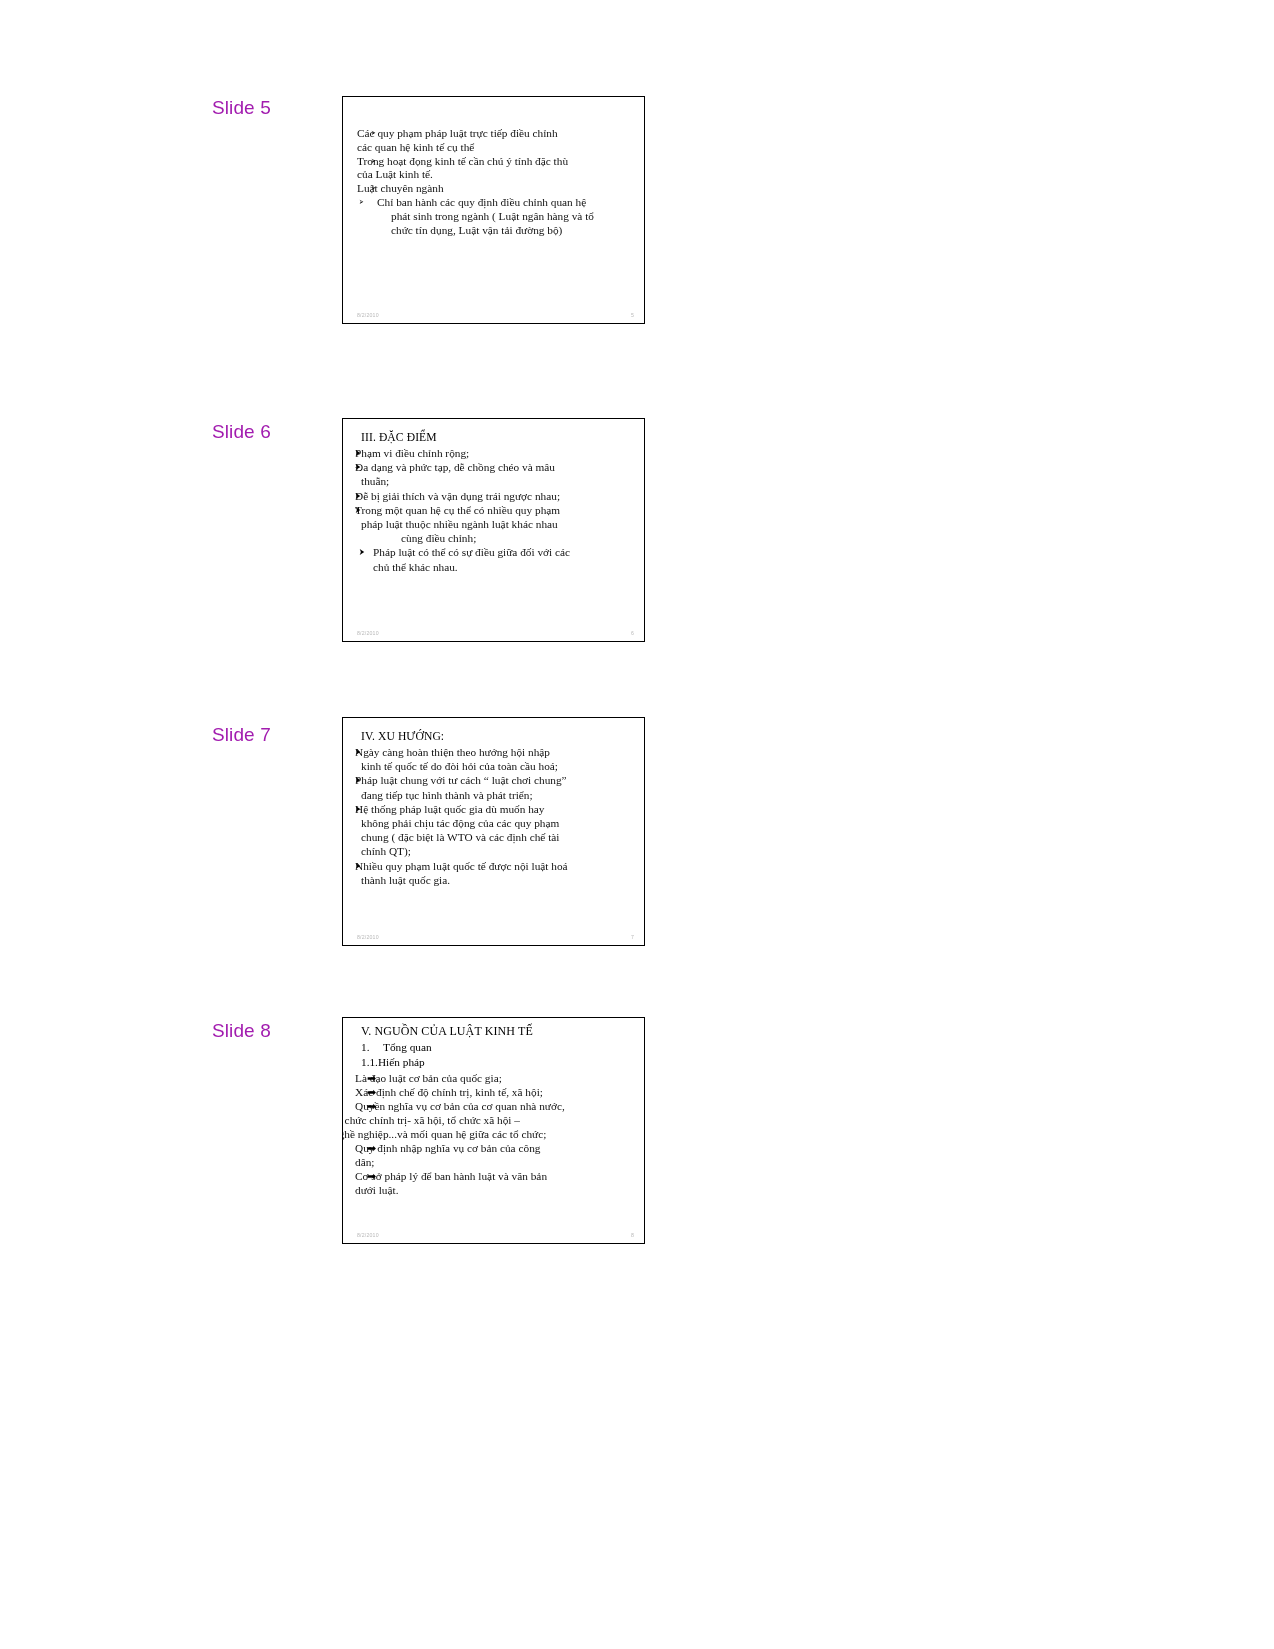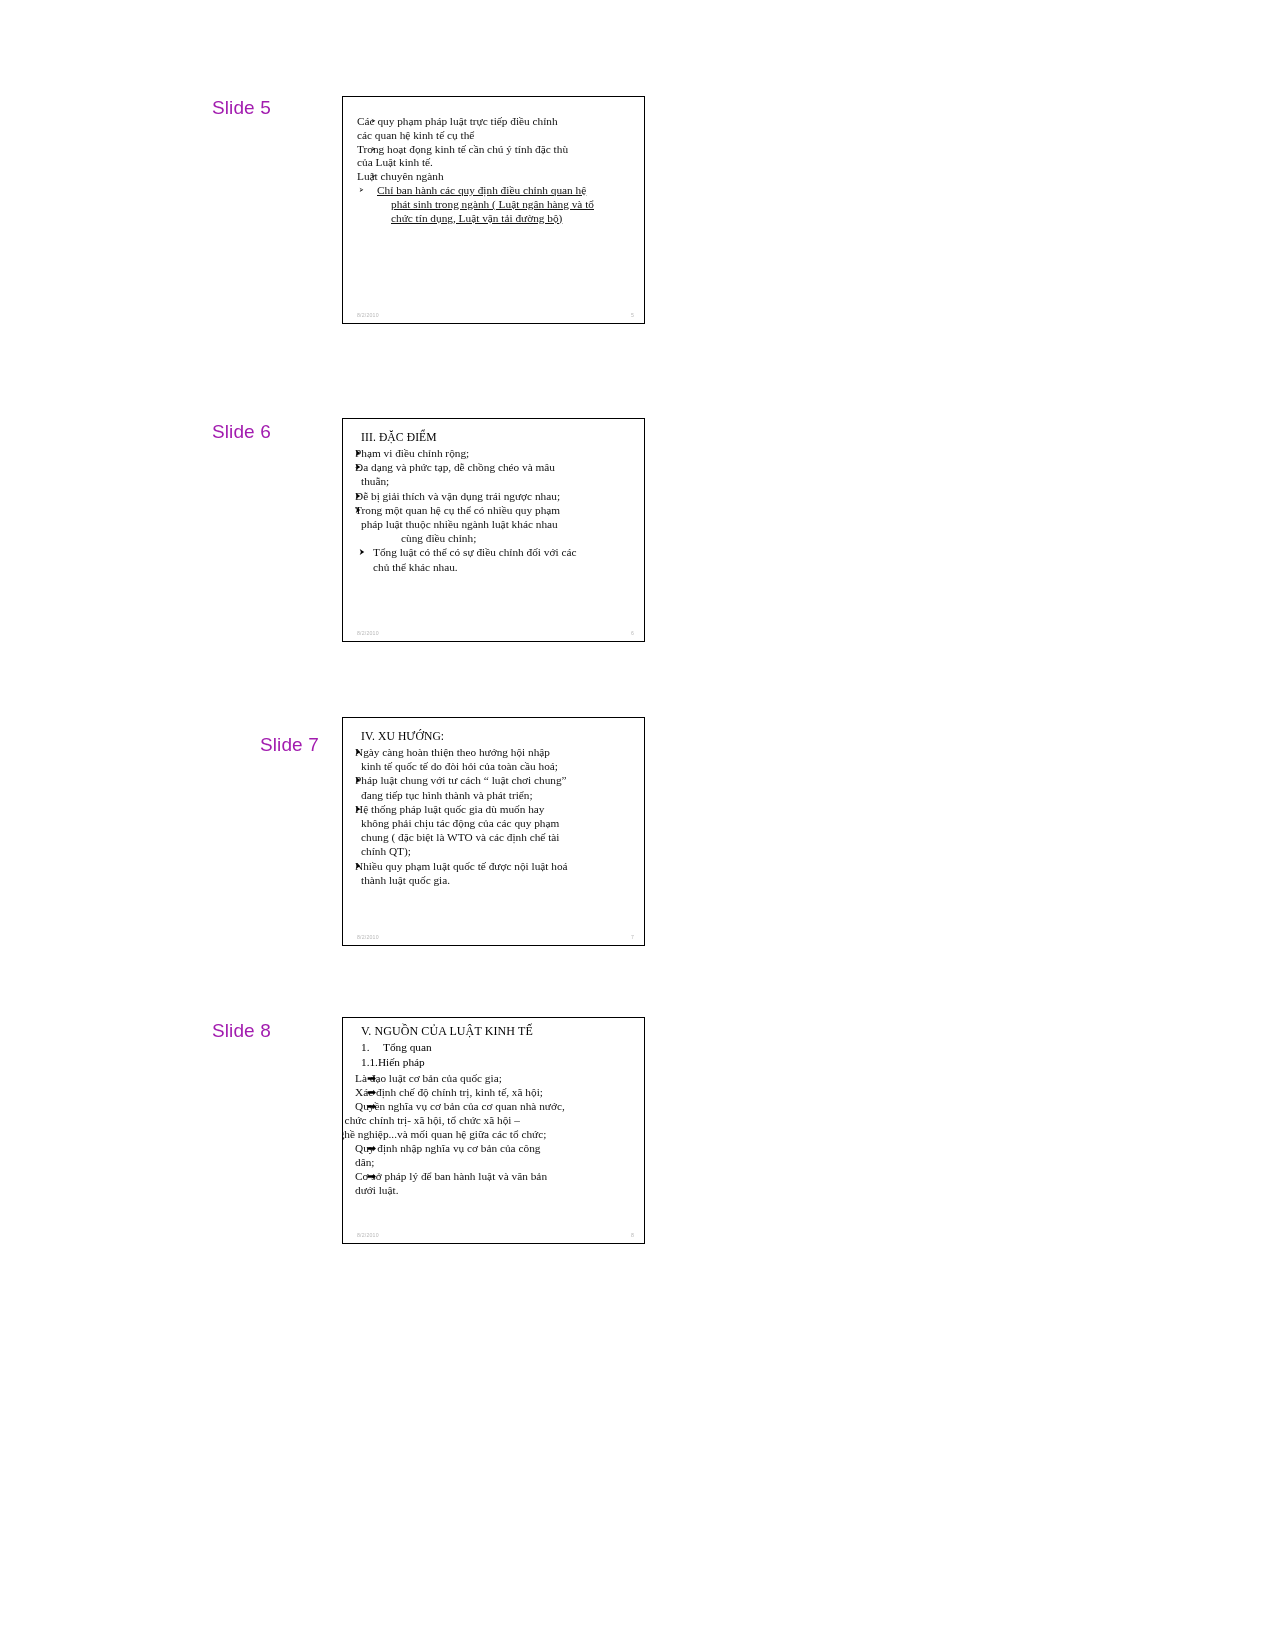--- a/index.html
+++ b/index.html
@@ -113,21 +113,20 @@
     position: absolute;
     left: 14px;
     top: -1px;
     font-size: 10px;
     transform: scaleX(0.55) rotate(0deg);
     transform-origin: left center;
     color: #000;
   }
   .bt-diamond > li.tight {
     padding-left: 20px;
-    text-decoration: underline;
   }
   .bt-diamond > li.tight::before {
     left: 2px;
   }
 
   
   .bt-chevron > li {
     padding-left: 13px;
     margin-bottom: 2.5px;
     line-height: 14.2px;
@@ -188,21 +187,21 @@
 </style>
 </head>
 <body>
 
 <div class="page">
 
   <div class="slide-row" style="top:96px;">
     <div class="slide-label">Slide 5</div>
     <div class="slide-frame" style="top:0px; height:228px;">
       <div class="slide-inner">
-        <div class="slide-body" style="padding-top:8px;">
+        <div class="slide-body" style="padding-top:8px;margin-top:12px;">
           <ul class="bullets bt-diamond">
             <li>
               <span class="wrap-indent">Các quy phạm pháp luật trực tiếp điều chỉnh</span>
               <span class="wrap-indent">các quan hệ kinh tế cụ thể</span>
             </li>
             <li>
               <span class="wrap-indent">Trong hoạt đọng kinh tế cần chú ý tính đặc thù</span>
               <span class="wrap-indent">của Luật kinh tế.</span>
             </li>
             <li>
@@ -239,35 +238,35 @@
             </li>
             <li>
               <span class="wrap-indent">Dễ bị giải thích và vận dụng trái ngược nhau;</span>
             </li>
             <li>
               <span class="wrap-indent">Trong một quan hệ cụ thể có nhiều quy phạm</span>
               <span class="wrap-indent" style="padding-left:6px;">pháp luật thuộc nhiều ngành luật khác nhau</span>
               <span class="wrap-indent" style="padding-left:6px;margin-left:40px;">cùng điều chỉnh;</span>
             </li>
             <li class="indented">
-              <span class="wrap-indent">Tổng luật có thể có sự điều chỉnh đối với các</span>
+              <span class="wrap-indent">Pháp luật có thể có sự điều giữa đối với các</span>
               <span class="wrap-indent">chủ thể khác nhau.</span>
             </li>
           </ul>
         </div>
         <div class="slide-footer">
           <span>8/2/2010</span>
           <span>6</span>
         </div>
       </div>
     </div>
   </div>
 
   <div class="slide-row" style="top:717px;">
-    <div class="slide-label" style="top:16px;margin-left:48px;">Slide 7</div>
+    <div class="slide-label" style="top:6px;">Slide 7</div>
     <div class="slide-frame" style="top:0px; height:229px;">
       <div class="slide-inner" style="padding-top:11px; padding-left:12px;">
         <div class="slide-title" style="margin-left:6px;">IV. XU HƯỚNG:</div>
         <div class="slide-body">
           <ul class="bullets bt-chevron">
             <li>
               <span class="wrap-indent">Ngày càng hoàn thiện theo hướng hội nhập</span>
               <span class="wrap-indent" style="padding-left:6px;">kinh tế quốc tế do đòi hỏi của toàn cầu hoá;</span>
             </li>
             <li>

